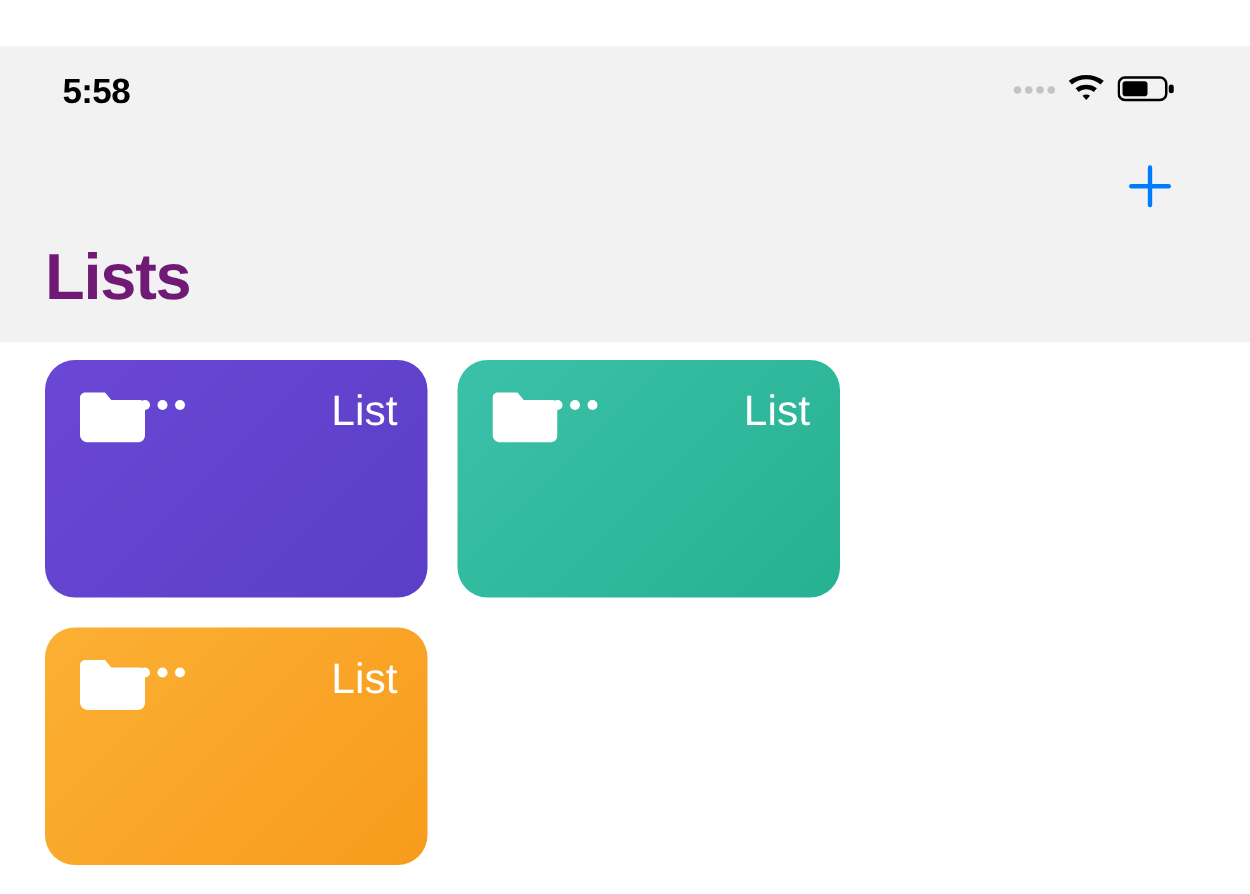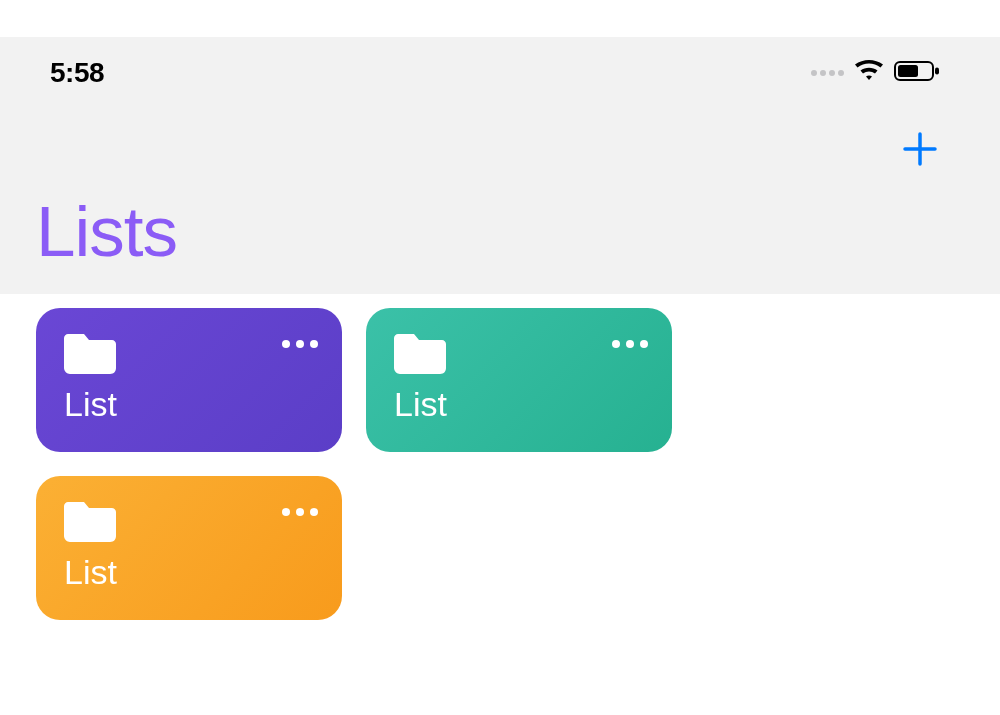--- a/index.html
+++ b/index.html
@@ -38,40 +38,40 @@
     .nav-bar {
       display: flex;
       justify-content: flex-end;
       padding: 20px 60px 4px 0;
     }
     .add-plus {
       color: #007aff;
       cursor: pointer;
     }
     .title {
-      font-size: 71px;
-      font-weight: 400;
-      color: #8b5cf6;
+      font-size: 52px;
+      font-weight: 700;
+      color: #701a75;
       letter-spacing: -1px;
       padding: 14px 0 22px 36px;
     }
     .grid {
       display: grid;
       grid-template-columns: repeat(2, 306px);
       gap: 24px;
       padding: 14px 36px 36px 36px;
       background: #fff;
     }
     .card {
-      height: 144px;
+      height: 190px;
       border-radius: 24px;
       padding: 22px 24px 22px 28px;
       color: #fff;
       display: flex;
-      flex-direction: column;
+      flex-direction: row;
       justify-content: space-between;
       cursor: pointer;
     }
     .card.purple {
       background: linear-gradient(135deg, #6a47d5 0%, #5b3ec7 100%);
     }
     .card.teal {
       background: linear-gradient(135deg, #3bc1a8 0%, #26b191 100%);
     }
     .card.orange {

